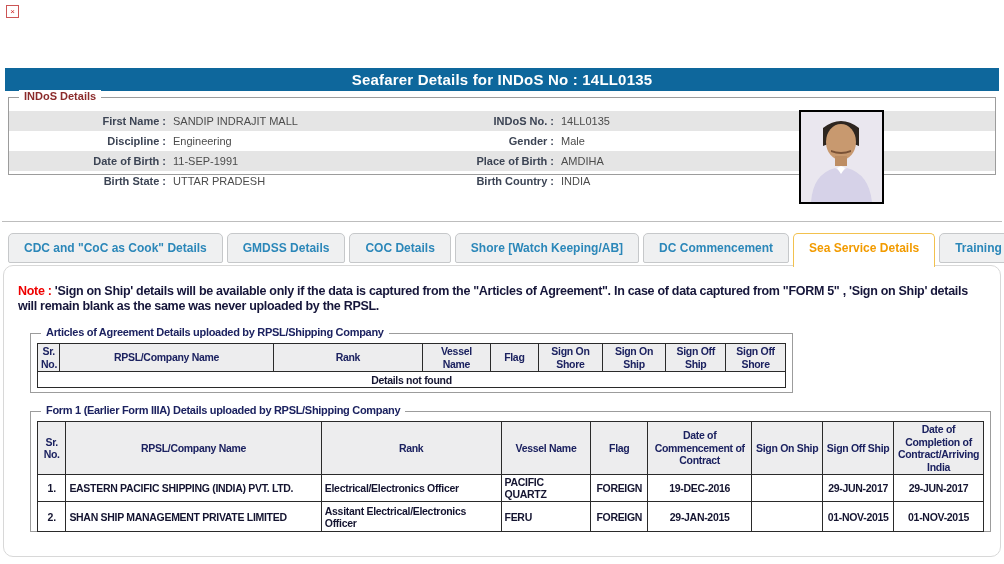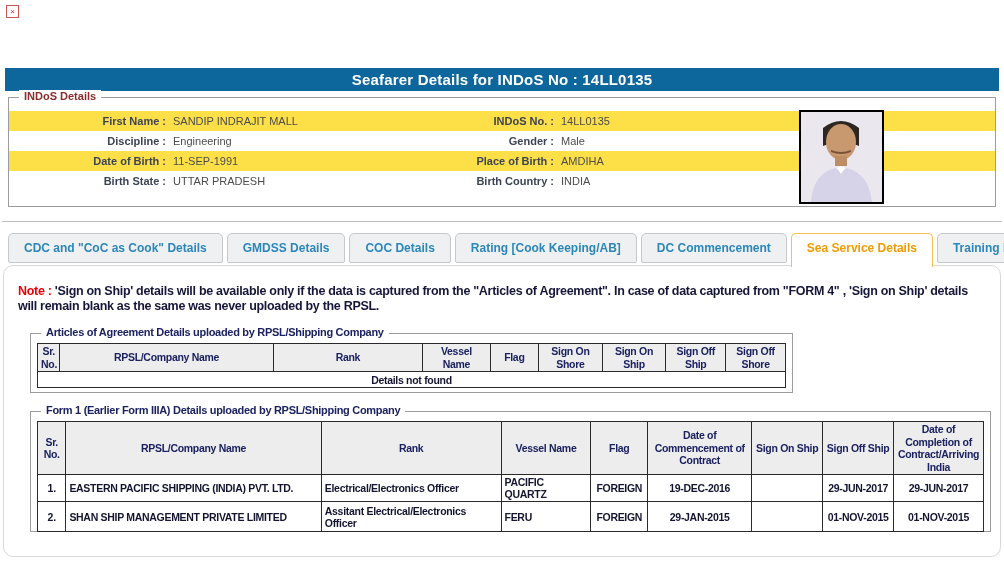--- a/index.html
+++ b/index.html
@@ -11,25 +11,25 @@
   .broken-img { position:absolute; left:6px; top:5px; width:13px; height:13px;
     border:1px solid #cc5555; color:#cc2222; font-size:8px; line-height:11px; text-align:center; background:#fff; }
 
   
   .titlebar { position:absolute; left:5px; right:5px; top:68px; height:23px; background:#0e679c;
     color:#fff; font-weight:bold; font-size:15px; text-align:center; line-height:23px; letter-spacing:0.2px; }
 
   
   .fs { position:absolute; border:1px solid #9c9c9c; background:#fff; }
   .fs-legend { position:absolute; top:-8px; left:10px; background:#fff; padding:0 5px; font-size:11px; font-weight:bold; }
-  .fs1 { left:8px; right:8px; top:97px; height:110px; }
+  .fs1 { left:8px; right:8px; top:97px; height:78px; }
   .fs1 .fs-legend { color:#8b2b2b; }
   .indos-rows { margin-top:13px; }
   .indos-row { display:grid; grid-template-columns:157px 300px 88px 1fr; height:20px; align-items:center; font-size:11px; }
-  .indos-row.stripe { background:#fde047; }
+  .indos-row.stripe { background:#e5e5e5; }
   .ilabel { text-align:right; font-weight:bold; color:#3c4454; white-space:nowrap; }
   .ivalue { padding-left:7px; color:#4c4c4c; white-space:nowrap; }
 
   .photo { position:absolute; left:799px; top:110px; width:85px; height:94px; border:2px solid #000; background:#eae7ef; overflow:hidden; }
 
   .hr1 { position:absolute; left:2px; right:2px; top:221px; border-top:1px solid #bdbdbd; }
 
   
   .tabs { position:absolute; left:8px; top:233px; display:flex; gap:4px; align-items:flex-start; z-index:3; }
   .tab { height:30px; padding:0 15px; background:#eff0f1; border:1px solid #c6c8ca; border-radius:5px 5px 2px 2px;
@@ -108,30 +108,30 @@
       <path d="M36 56 L40 62 L44 56 L40 54 Z" fill="#fff"></path>
     </svg>
   </div>
 
   <div class="hr1"></div>
 
   <div class="tabs">
     <div class="tab">CDC and "CoC as Cook" Details</div>
     <div class="tab">GMDSS Details</div>
     <div class="tab">COC Details</div>
-    <div class="tab">Rating [Cook Keeping/AB]</div>
+    <div class="tab">Shore [Watch Keeping/AB]</div>
     <div class="tab">DC Commencement</div>
     <div class="tab active">Sea Service Details</div>
     <div class="tab">Training Details</div>
   </div>
 
   <div class="panel"></div>
 
   <div class="note cond">
-    <span class="red">Note :</span><span> 'Sign on Ship' details will be available only if the data is captured from the "Articles of Agreement". In case of data captured from "FORM 4" , 'Sign on Ship' details will remain blank as the same was never uploaded by the RPSL.</span>
+    <span class="red">Note :</span><span> 'Sign on Ship' details will be available only if the data is captured from the "Articles of Agreement". In case of data captured from "FORM 5" , 'Sign on Ship' details will remain blank as the same was never uploaded by the RPSL.</span>
   </div>
 
   <div class="fs fs2">
     <span class="fs-legend">Articles of Agreement Details uploaded by RPSL/Shipping Company</span>
     <table class="grid">
       <colgroup>
         <col style="width:3%">
           <col style="width:28.5%">
           <col style="width:20%">
           <col style="width:9%">

